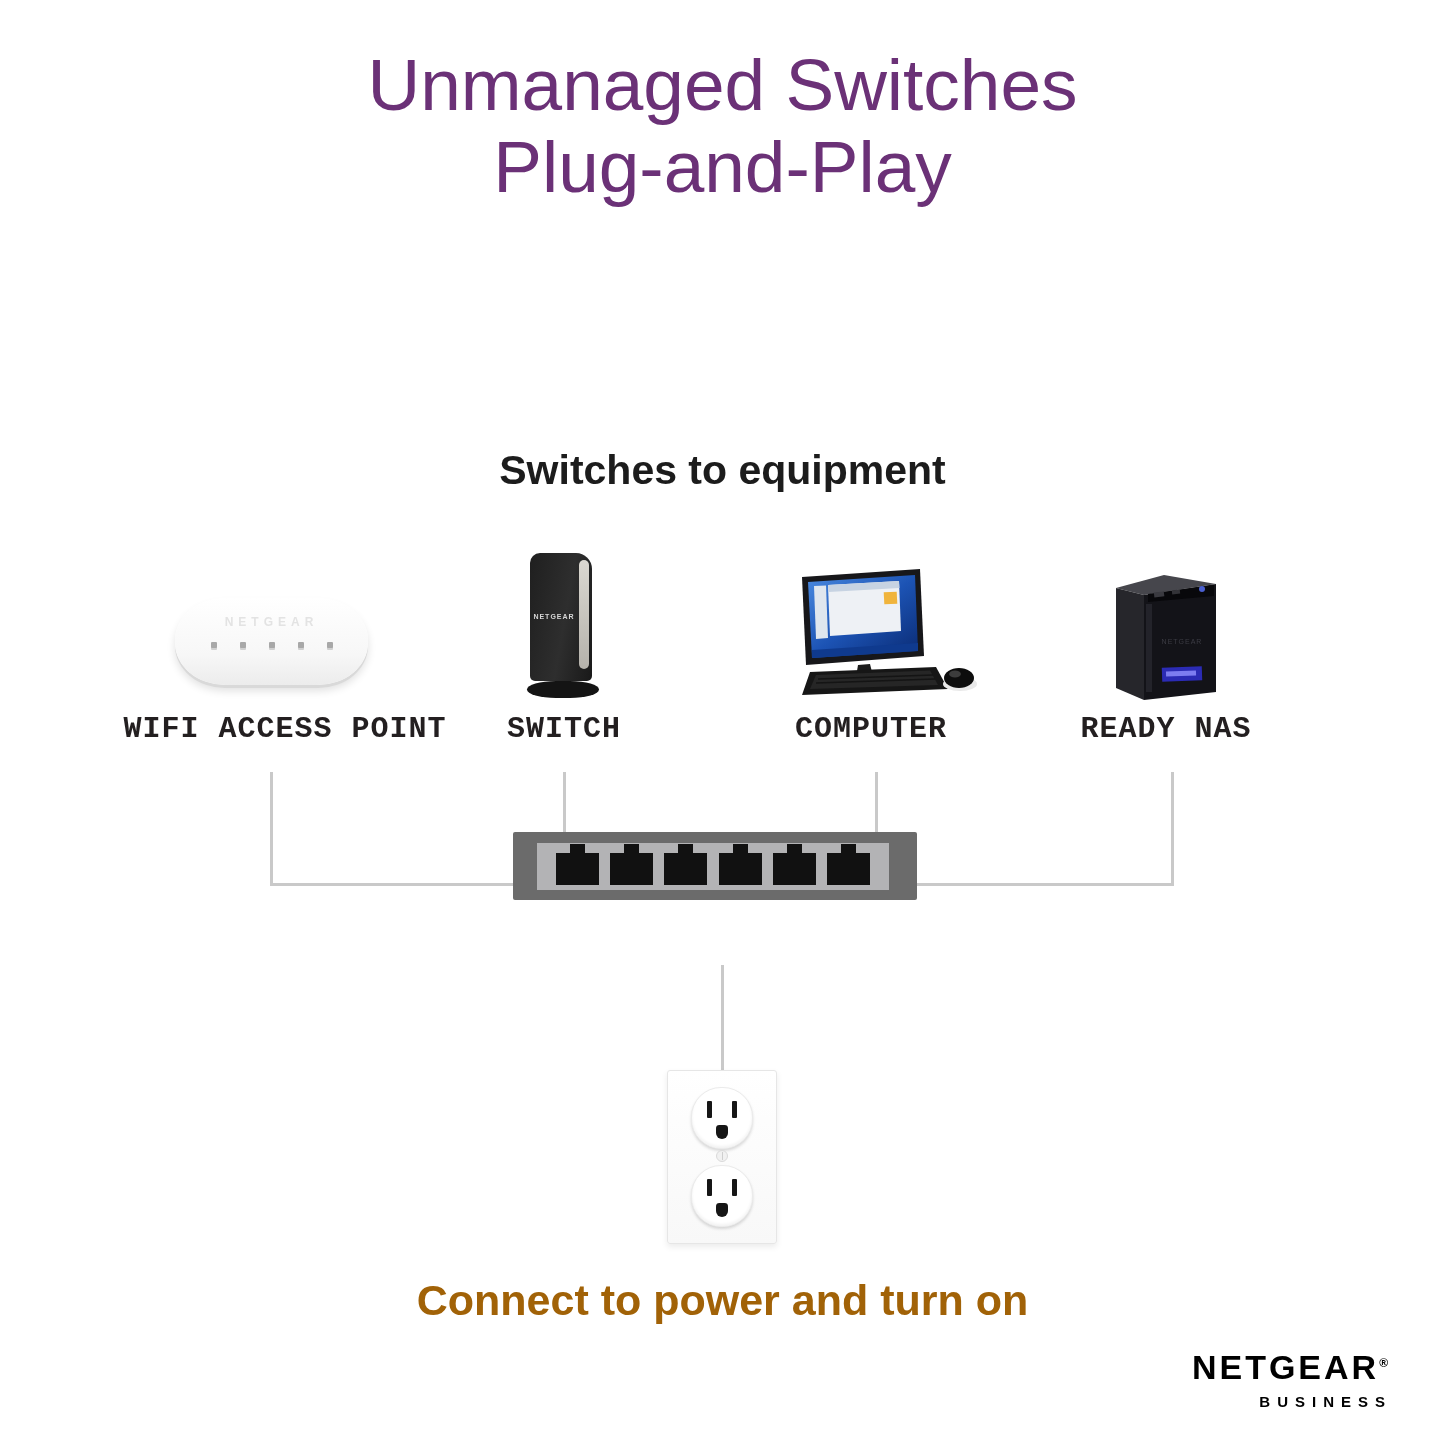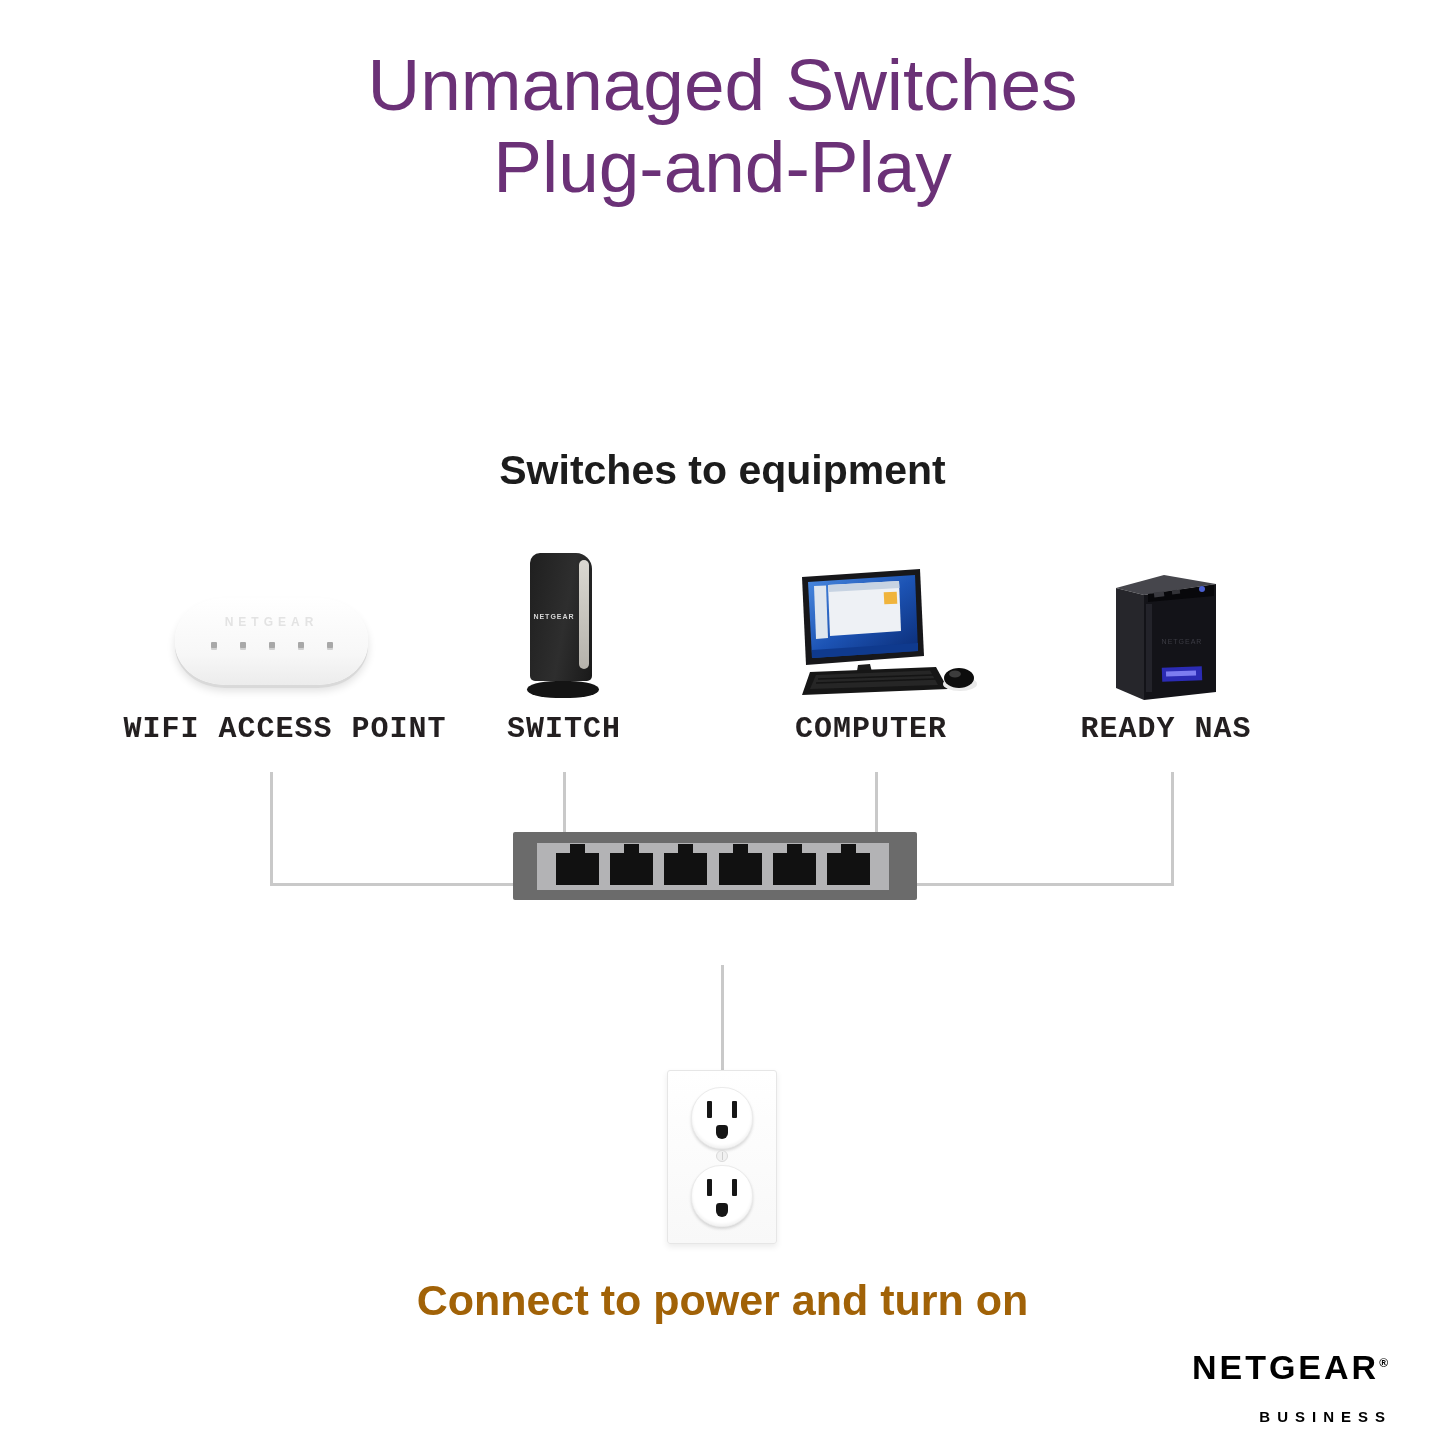--- a/index.html
+++ b/index.html
@@ -66,21 +66,21 @@
   .slot.left{left:15px;} .slot.right{right:15px;}
   .ground{position:absolute;left:50%;transform:translateX(-50%);bottom:9px;width:12px;height:14px;
     background:#161616;border-radius:4px 4px 7px 7px;}
   .screw{position:absolute;left:50%;top:79px;transform:translateX(-50%);width:12px;height:12px;
     background:#f1f1f1;border:1px solid #dadada;border-radius:50%;box-sizing:border-box;}
   .screw::after{content:"";position:absolute;left:50%;top:1px;bottom:1px;width:1px;background:#cfcfcf;}
   
   .logo{position:absolute;right:57px;top:1348px;text-align:right;color:#000000;}
   .logo-name{font-size:34px;font-weight:700;letter-spacing:3px;margin-right:-3px;}
   .logo-name sup{font-size:12px;}
-  .logo-division{font-size:15px;font-weight:700;letter-spacing:7px;margin-top:21px;margin-right:-4px;}
+  .logo-division{font-size:15px;font-weight:700;letter-spacing:7px;margin-top:6px;margin-right:-4px;}
   svg text{font-family:"Liberation Sans", sans-serif;}
 </style>
 </head>
 <body>
 
 <div class="canvas">
 
   <div class="title">
     <div>Unmanaged Switches</div>
     <div>Plug-and-Play</div>

